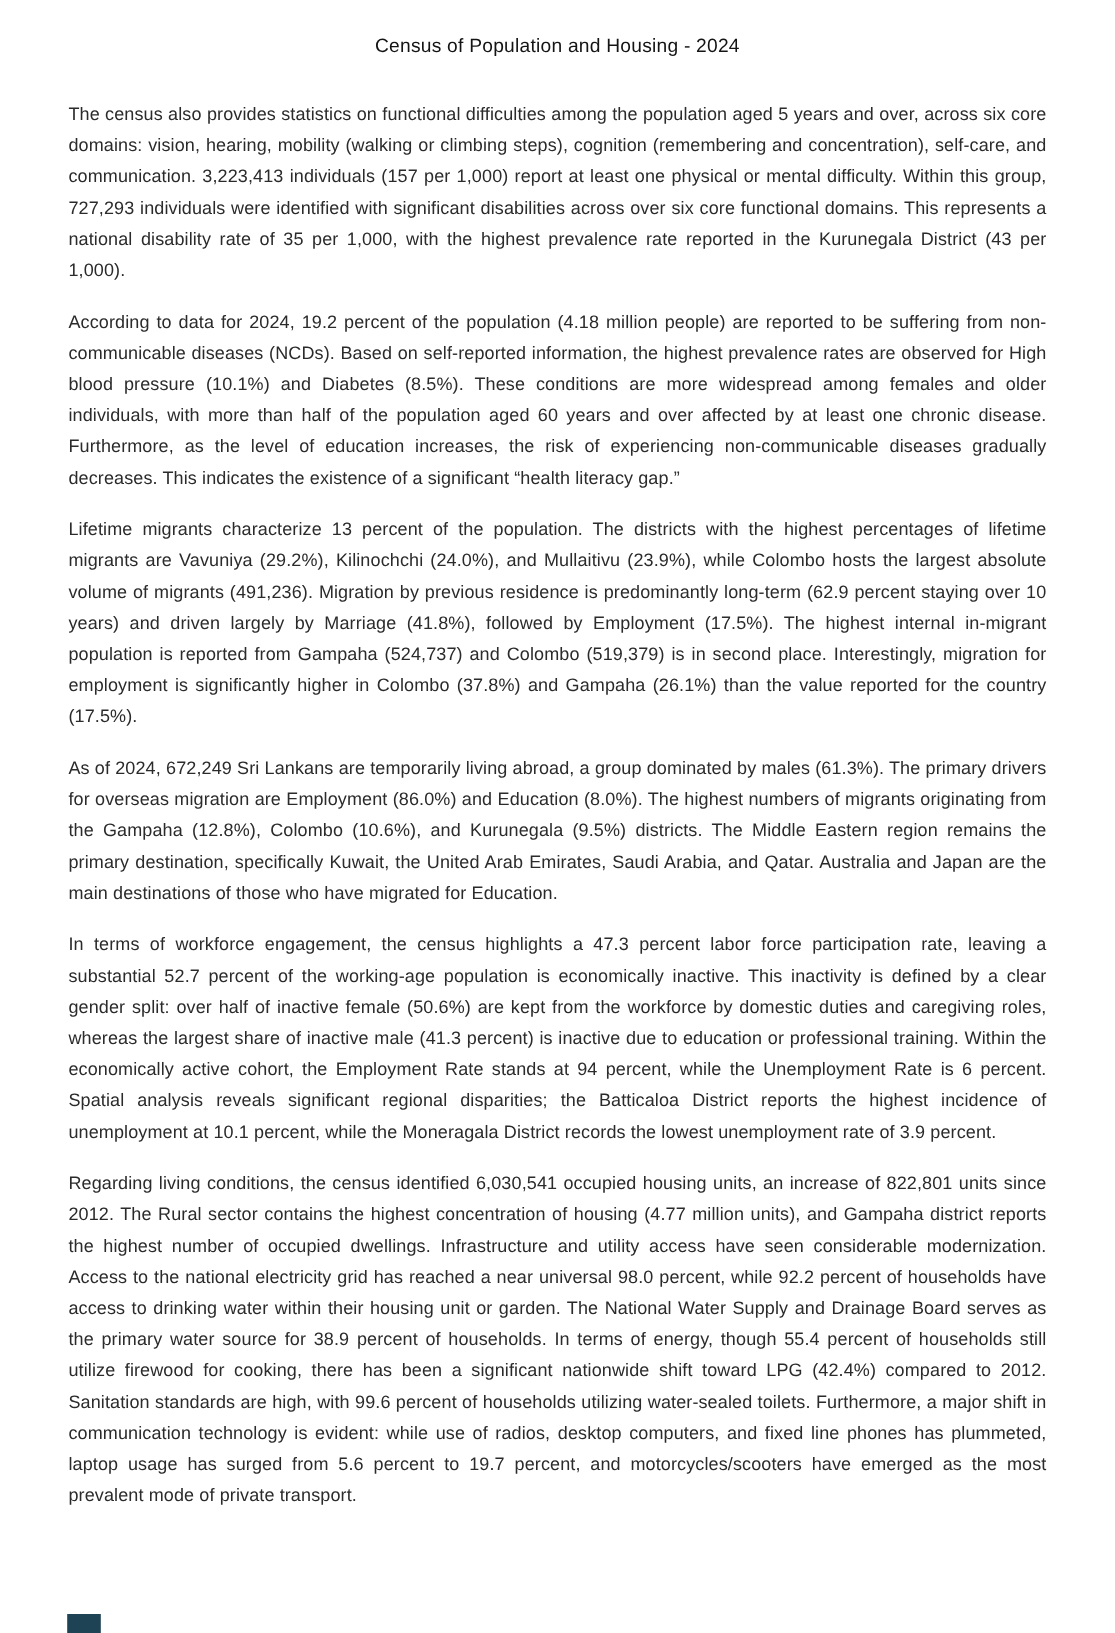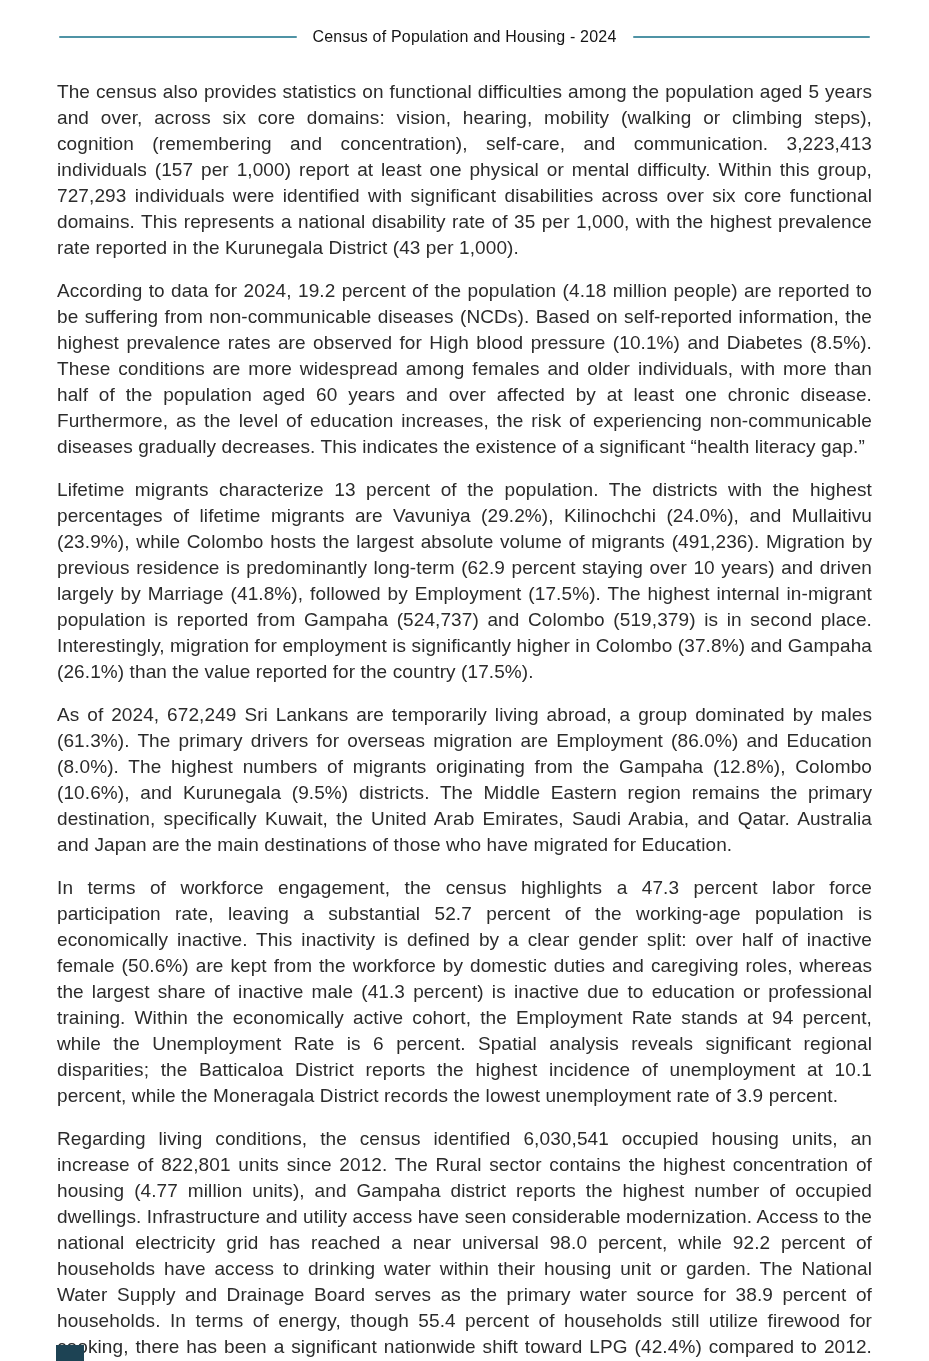--- a/index.html
+++ b/index.html
@@ -18,38 +18,39 @@
     box-sizing: border-box;
     width: 929px;
     height: 1361px;
     padding: 27px 57px 0 57px;
     background: #ffffff;
   }
   .doc-header {
     display: flex;
     align-items: center;
     margin: 0 2px 32px 2px;
+    flex-direction: column;
   }
   .rule {
     flex: 1 1 auto;
     height: 2px;
     border-radius: 1px;
   }
   .doc-title {
     flex: 0 0 auto;
     padding: 0 16px;
     font-size: 16px;
     line-height: 20px;
     color: #141414;
     white-space: nowrap;
     letter-spacing: 0.2px;
   }
   .body-text p {
     margin: 0 0 17px 0;
-    font-size: 19px;
+    font-size: 15px;
     line-height: 26px;
     text-align: justify;
     color: #2b2b2b;
     font-weight: 400;
     letter-spacing: 0.1px;
   }
   .page-number-tab {
     position: absolute;
     left: 56px;
     bottom: 0;

